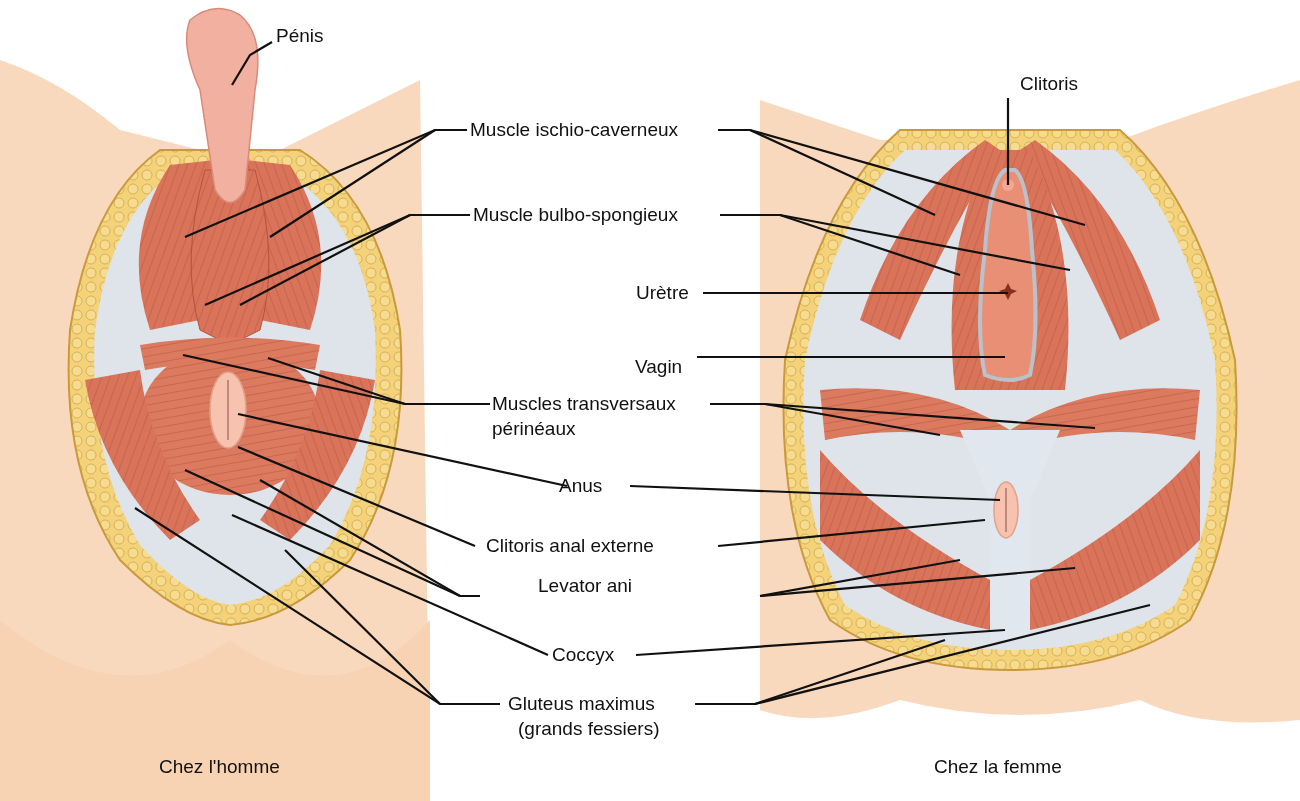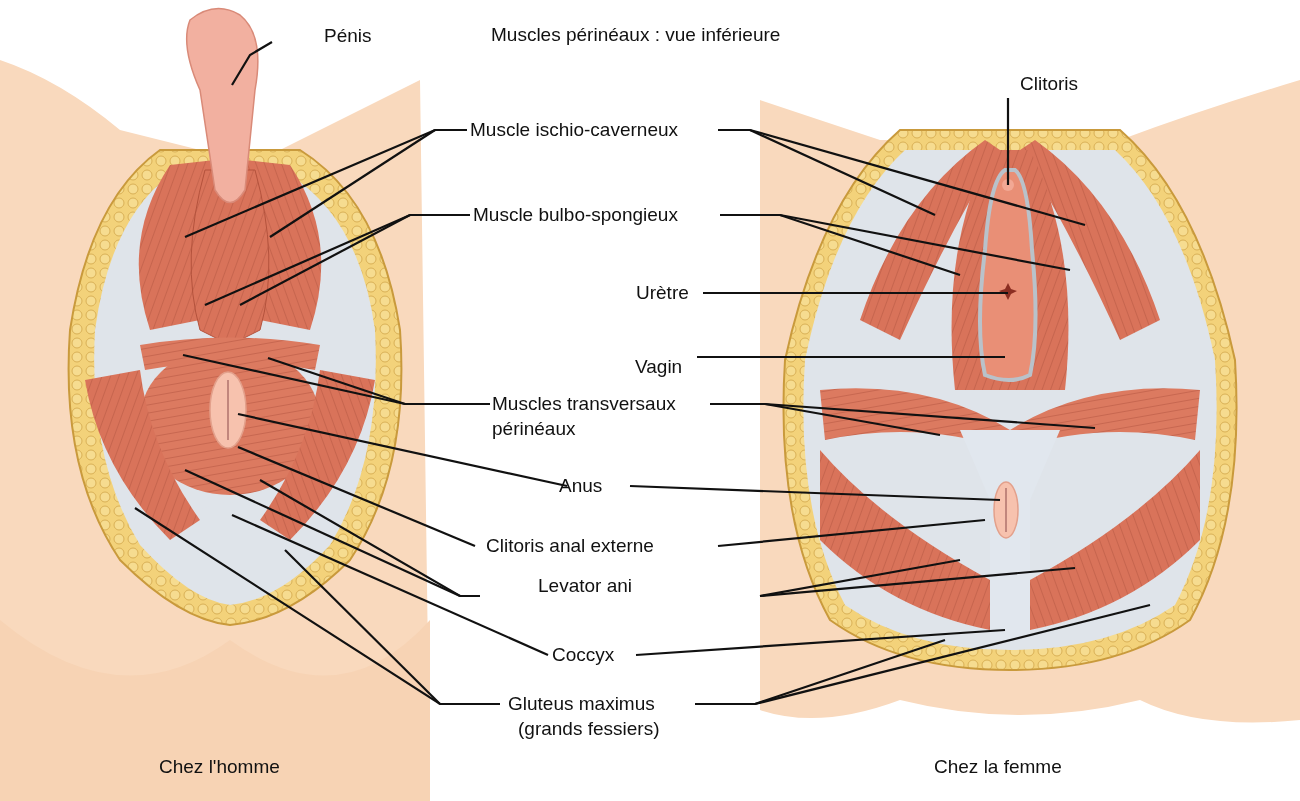--- a/index.html
+++ b/index.html
@@ -107,23 +107,22 @@
       <polyline points="636,655 1005,630"></polyline>
 
       <polyline points="500,704 440,704 135,508"></polyline>
       <polyline points="440,704 285,550"></polyline>
       <polyline points="695,704 755,704 945,640"></polyline>
       <polyline points="755,704 1150,605"></polyline>
     </g>
   </svg>
 
   
-  <div class="lbl" style="left:491px; top:24px;">Muscles périnéaux : vue inférieure</div>
 
-  <div class="lbl" style="left:276px; top:25px;margin-left:48px;">Pénis</div>
+  <div class="lbl" style="left:276px; top:25px;">Pénis</div>
   <div class="lbl" style="left:972px; top:73px;margin-left:48px;">Clitoris</div>
   <div class="lbl" style="left:473px; top:204px;">Muscle bulbo-spongieux</div>
   <div class="lbl" style="left:470px; top:119px;">Muscle ischio-caverneux</div>
   <div class="lbl" style="left:636px; top:282px;">Urètre</div>
   <div class="lbl" style="left:635px; top:356px;">Vagin</div>
   <div class="lbl" style="left:492px; top:393px;">Muscles transversaux</div>
   <div class="lbl" style="left:492px; top:418px;">périnéaux</div>
   <div class="lbl" style="left:559px; top:475px;text-align:center;">Anus</div>
   <div class="lbl" style="left:486px; top:535px;">Clitoris anal externe</div>
   <div class="lbl" style="left:538px; top:575px;">Levator ani</div>

